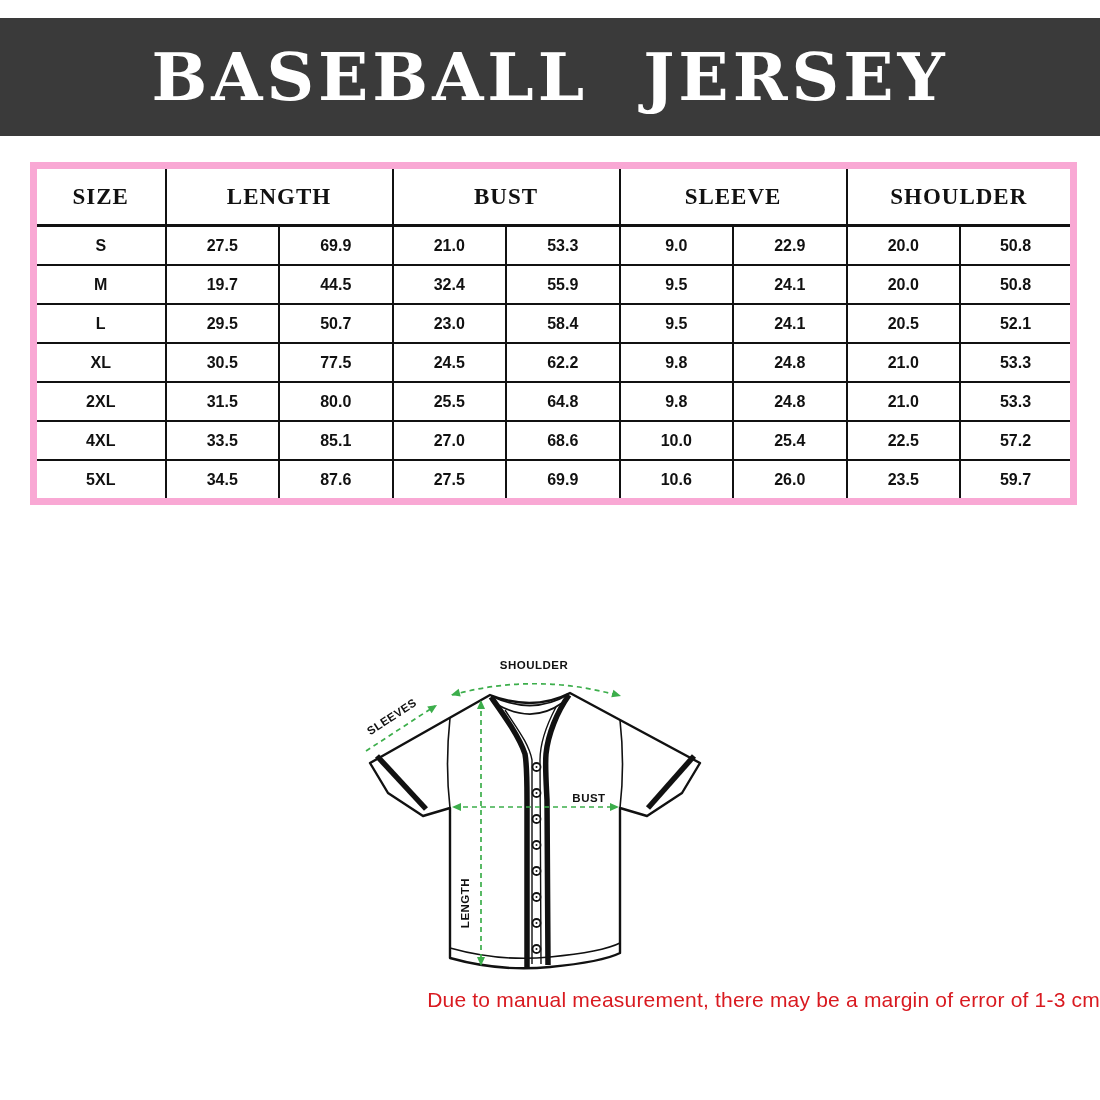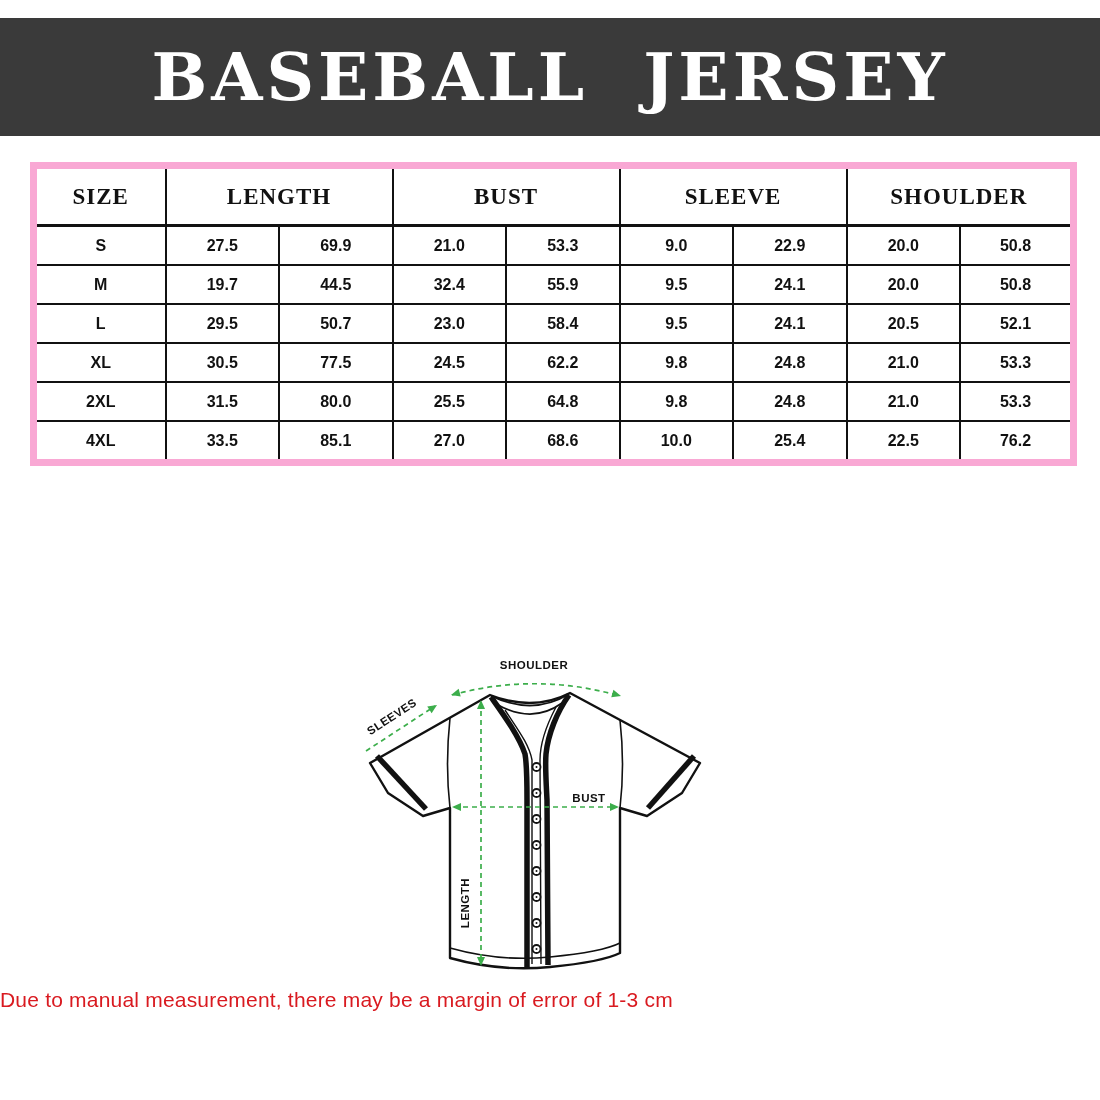--- a/index.html
+++ b/index.html
@@ -34,21 +34,21 @@
   .size-table tbody td { height:37px; font-size:16px; font-weight:600; }
   .size-table tbody td.size-cell { font-weight:bold; font-size:16px; }
   
   .diagram { position:absolute; top:650px; left:350px; width:400px; height:340px; }
   .diagram text {
     font-family:"Liberation Sans", sans-serif; font-weight:bold; font-size:11.5px;
     fill:#111111; letter-spacing:0.5px;
   }
   
   .note {
-    position:absolute; top:988px; left:0; width:1100px; text-align:left;
+    position:absolute; top:988px; left:0; width:1100px; text-align:right;
     color:#d91a20; font-size:21px; font-weight:500; letter-spacing:0.2px;
   }
 </style>
 </head>
 <body>
 
 <div class="page">
 
   <div class="title-bar">
     <h1 class="title">BASEBALL JERSEY</h1>
@@ -133,21 +133,32 @@
         </tr>
         <tr>
           <td class="size-cell">4XL</td>
           <td>33.5</td>
           <td>85.1</td>
           <td>27.0</td>
           <td>68.6</td>
           <td>10.0</td>
           <td>25.4</td>
           <td>22.5</td>
-          <td>76.2</td>
+          <td>57.2</td>
+        </tr>
+        <tr>
+          <td class="size-cell">5XL</td>
+          <td>34.5</td>
+          <td>87.6</td>
+          <td>27.5</td>
+          <td>69.9</td>
+          <td>10.6</td>
+          <td>26.0</td>
+          <td>23.5</td>
+          <td>59.7</td>
         </tr>
       </tbody>
   </table>
 
   <svg class="diagram" viewBox="0 0 400 340" xmlns="http://www.w3.org/2000/svg">
 
     <g stroke="#111111" fill="#ffffff" stroke-linejoin="round">
       <path stroke-width="2.4" d="M 140 45
         L 20 113 L 38 143 L 73 166 L 100 158
         L 100 308 Q 150 322 200 317 Q 252 312 270 303

